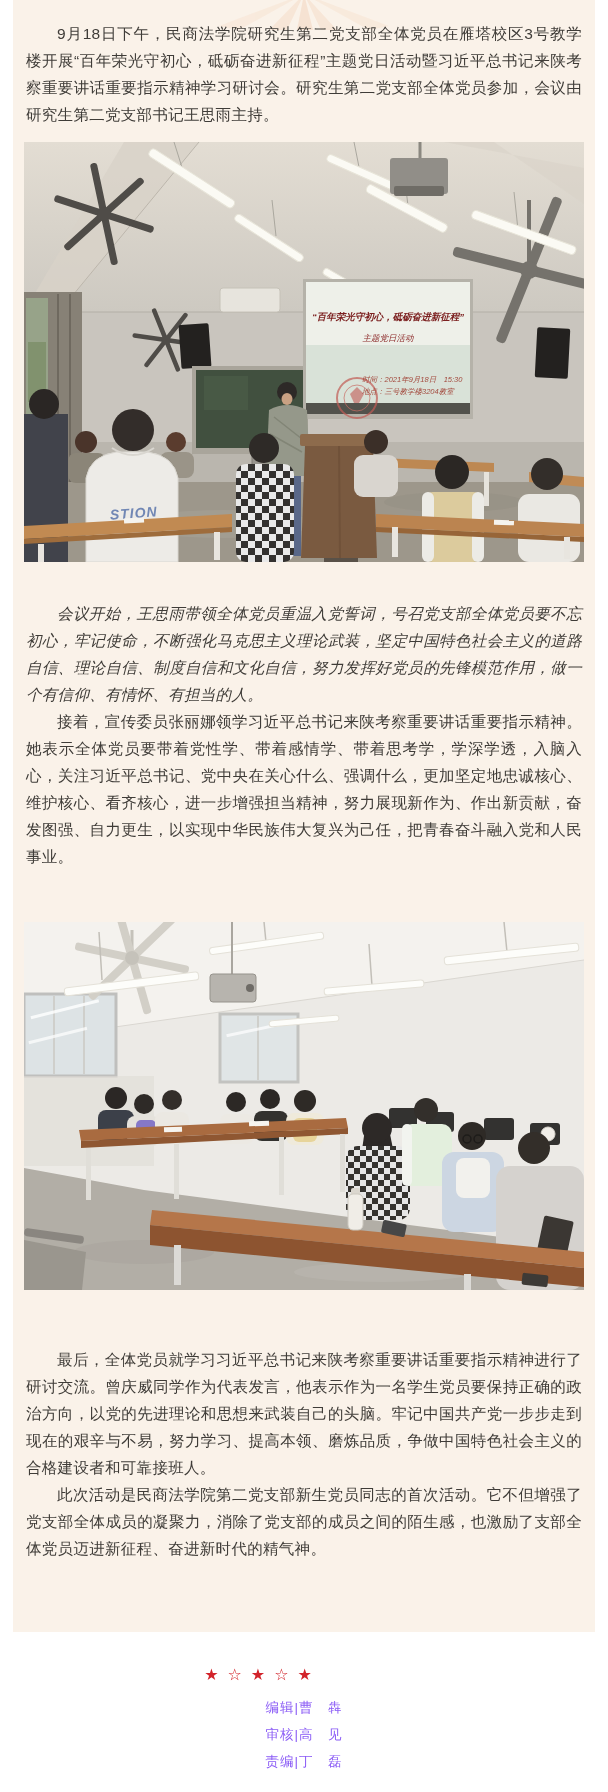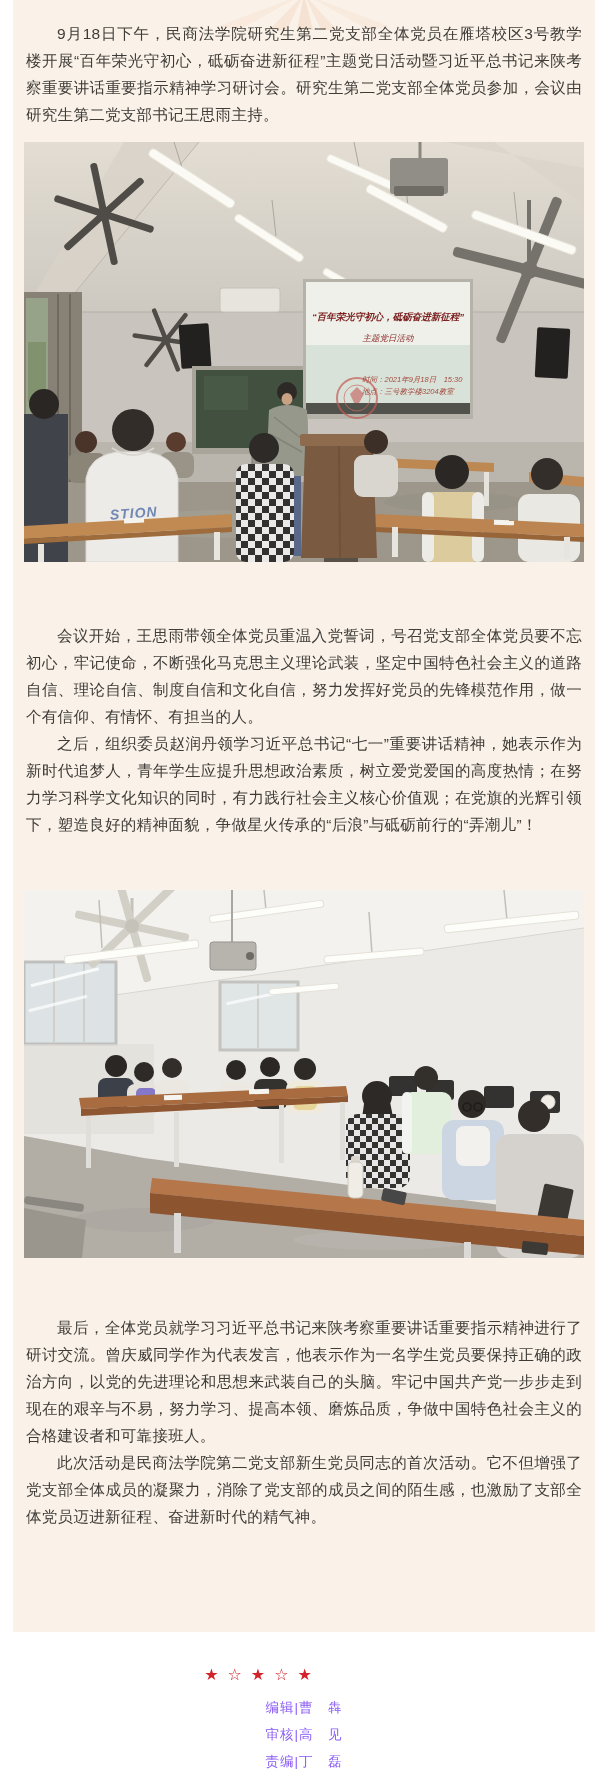--- a/index.html
+++ b/index.html
@@ -9,21 +9,21 @@
   }
   .content{
     position:relative;margin:0 13px;height:1632px;box-sizing:border-box;
     background:#faf2e9;padding:20px 10px 16px;overflow:hidden;
   }
   .sunburst{position:absolute;top:0;left:50%;transform:translateX(-50%);width:190px;height:30px;}
   .para{
     margin:0;padding:0 3px;font-size:15.5px;line-height:27px;color:#3f3c38;
     text-align:justify;text-indent:2em;letter-spacing:.3px;position:relative;
   }
-  .mt38{margin-top:60px;}
+  .mt38{margin-top:38px;font-style:italic;}
   .p5{margin-top:56px;}
   figure.photo{margin:14px 1px 0;padding:0;font-style:italic;}
   figure.photo svg{display:block;width:560px;}
   .photo2{margin-top:52px !important;}
   .footer{height:160px;box-sizing:border-box;background:#ffffff;padding-top:34px;}
   .stars{
     display:flex;justify-content:center;gap:9px;transform:translateX(-46px);
     color:#d2232a;font-size:16px;line-height:18px;height:18px;
   }
   .credits{
@@ -215,21 +215,21 @@
           <polygon points="352,372 560,382 560,395 352,385" fill="#bb8450"></polygon>
           <polygon points="352,385 560,395 560,400 352,390" fill="#976538"></polygon>
           <rect x="368" y="385" width="6" height="30" fill="#e8e5df"></rect>
           <rect x="540" y="395" width="6" height="22" fill="#e8e5df"></rect>
           <rect x="470" y="378" width="20" height="5" fill="#f5f3ee" transform="rotate(2 480 380)"></rect>
         </g>
       </svg>
     </figure>
 
     <p class="para mt38">会议开始，王思雨带领全体党员重温入党誓词，号召党支部全体党员要不忘初心，牢记使命，不断强化马克思主义理论武装，坚定中国特色社会主义的道路自信、理论自信、制度自信和文化自信，努力发挥好党员的先锋模范作用，做一个有信仰、有情怀、有担当的人。</p>
-    <p class="para">之后，组织委员赵润丹领学习近平总书记“七一”重要讲话精神，她表示作为新时代追梦人，青年学生应提升思想政治素质，树立爱党爱国的高度热情；在努力学习科学文化知识的同时，有力践行社会主义核心价值观；在党旗的光辉引领下，塑造良好的精神面貌，争做星火传承的“后浪”与砥砺前行的“弄潮儿”！</p>
+    <p class="para">接着，宣传委员张丽娜领学习近平总书记来陕考察重要讲话重要指示精神。她表示全体党员要带着党性学、带着感情学、带着思考学，学深学透，入脑入心，关注习近平总书记、党中央在关心什么、强调什么，更加坚定地忠诚核心、维护核心、看齐核心，进一步增强担当精神，努力展现新作为、作出新贡献，奋发图强、自力更生，以实现中华民族伟大复兴为己任，把青春奋斗融入党和人民事业。</p>
 
     <figure class="photo photo2">
       <svg viewBox="0 0 560 368">
         <defs>
           <pattern id="plaidB" width="12" height="12" patternUnits="userSpaceOnUse">
             <rect width="12" height="12" fill="#e6e6e6"></rect>
             <rect width="6" height="6" fill="#35332f"></rect>
             <rect x="6" y="6" width="6" height="6" fill="#35332f"></rect>
           </pattern>
         </defs>

